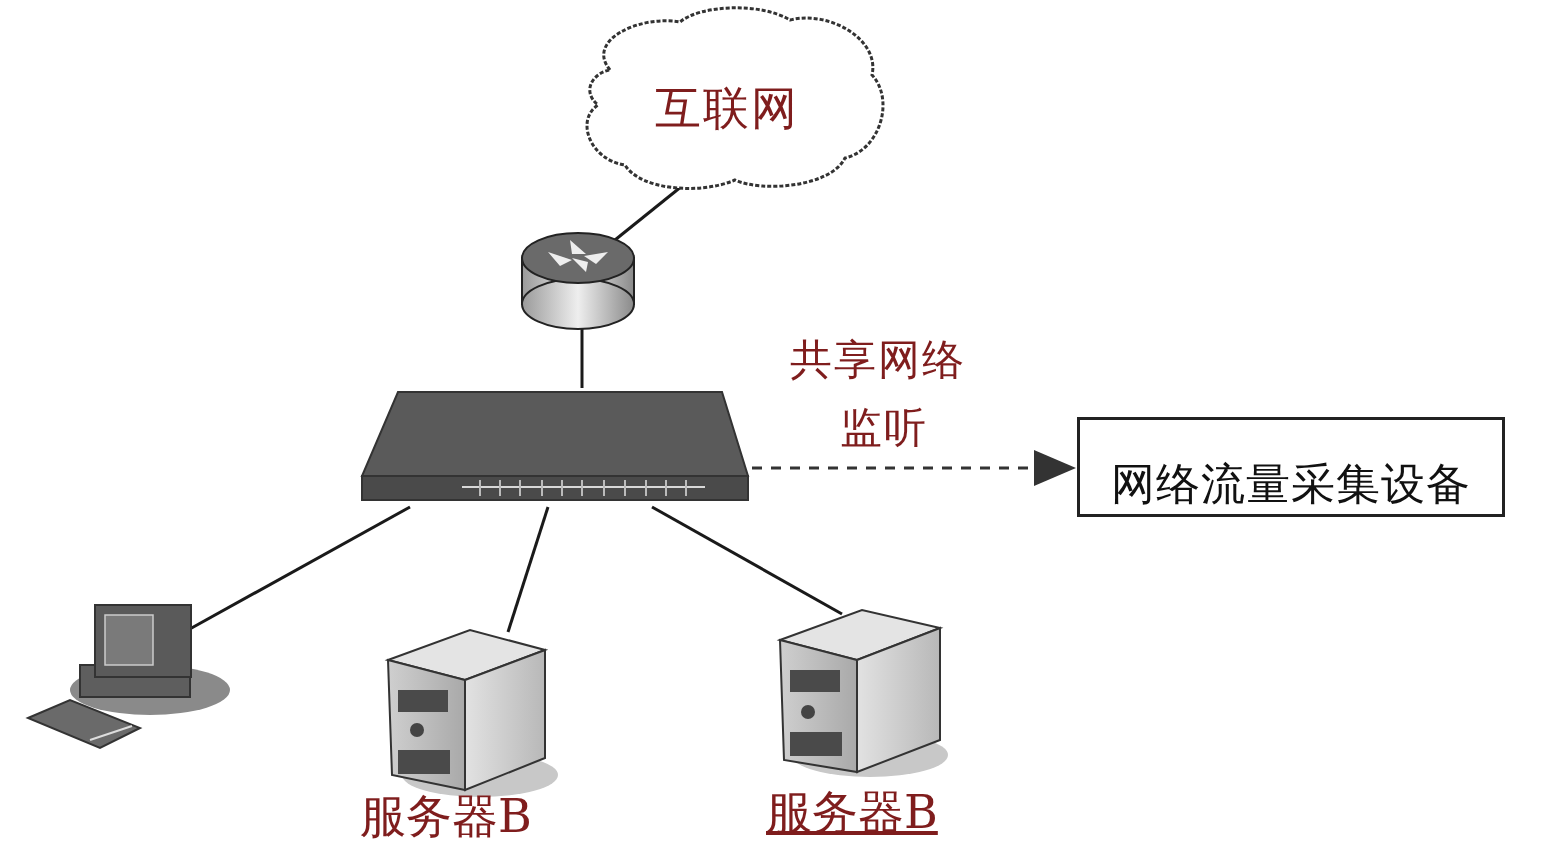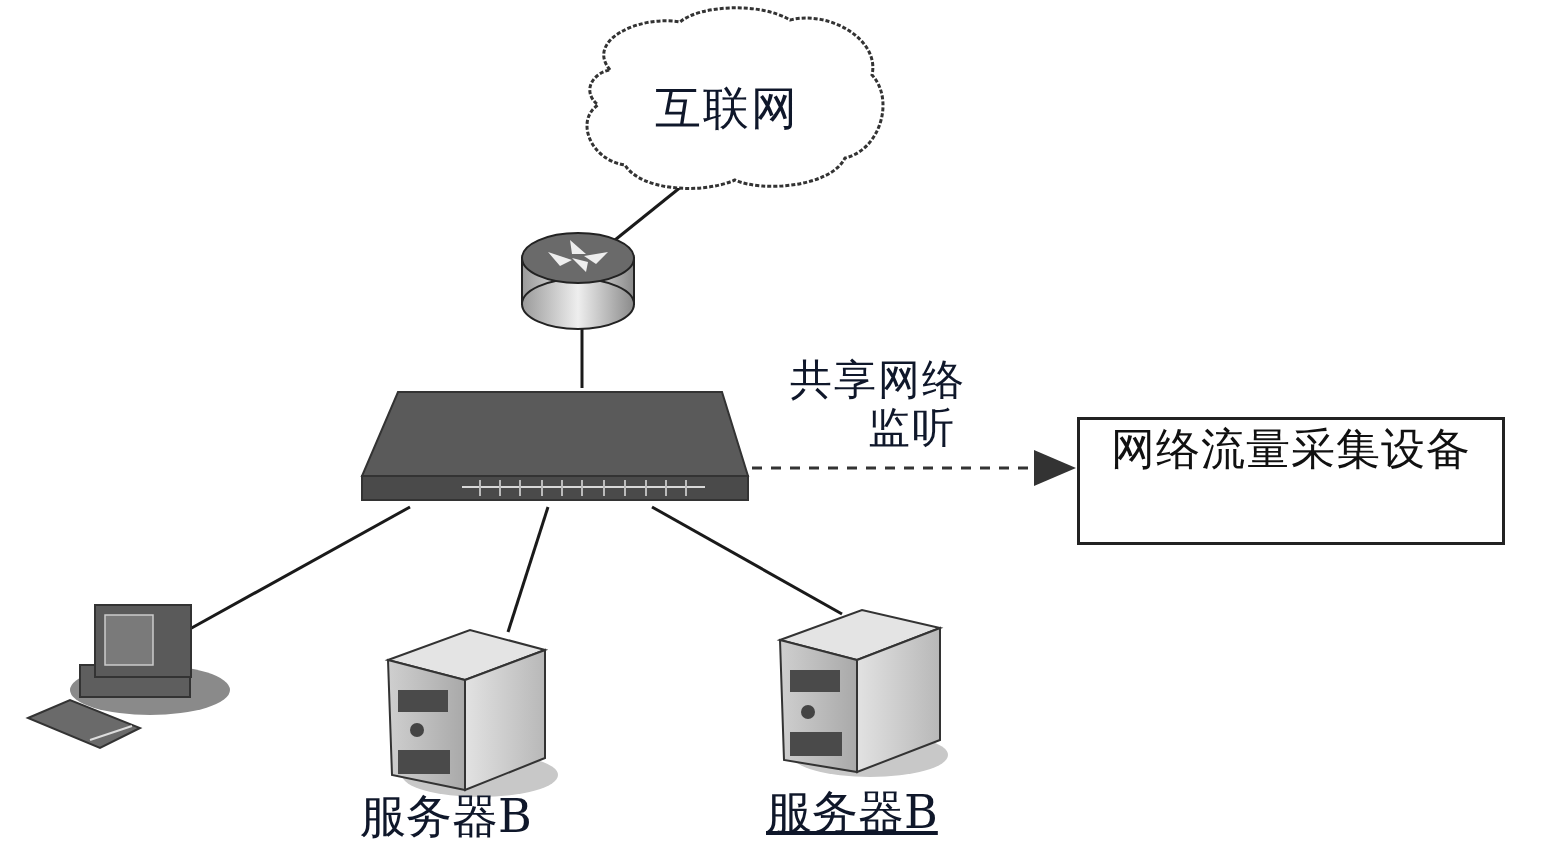--- a/index.html
+++ b/index.html
@@ -1,26 +1,26 @@
 <!DOCTYPE html>
 <html><head>
 <meta charset="utf-8">
 <style>
   html, body { margin: 0; padding: 0; background: #ffffff; }
   body { width: 1559px; height: 866px; position: relative; overflow: hidden;
          font-family: "DejaVu Serif", "Liberation Serif", serif; color: #111; }
   svg#diagram { position: absolute; left: 0; top: 0; }
   .lbl { position: absolute; font-family: "DejaVu Serif", "Liberation Serif", serif;
-         color: #0f172a; white-space: nowrap; }
+         color: #7f1d1d; white-space: nowrap; }
   #cloud-label { left: 655px; top: 78px; font-size: 46px; letter-spacing: 2px; }
-  #mon-line1 { left: 790px; top: 332px; font-size: 42px; letter-spacing: 2px; margin-top: 20px; }
-  #mon-line2 { left: 840px; top: 400px; font-size: 42px; letter-spacing: 2px; margin-left: 28px; }
-  #collector { position: absolute; left: 1077px; top: 417px; width: 428px; height: 128px;
+  #mon-line1 { left: 790px; top: 332px; font-size: 42px; letter-spacing: 2px; }
+  #mon-line2 { left: 840px; top: 400px; font-size: 42px; letter-spacing: 2px; }
+  #collector { position: absolute; left: 1077px; top: 417px; width: 428px; height: 100px;
                border: 3px solid #222; box-sizing: border-box; display: flex;
-               align-items: flex-start; justify-content: center; font-size: 44px; letter-spacing: 1px; }
+               align-items: flex-end; justify-content: center; font-size: 44px; letter-spacing: 1px; }
   #server-a-label { left: 360px; top: 786px; font-size: 46px; }
   #server-b-label { left: 766px; top: 782px; font-size: 46px; text-decoration: underline; }
 </style>
 </head>
 <body>
 
 <svg id="diagram" width="1559" height="866" viewBox="0 0 1559 866">
   <defs>
     <marker id="arrowhead" markerWidth="14" markerHeight="12" refX="12" refY="6" orient="auto">
       <path d="M0,0 L14,6 L0,12 Z" fill="#333"></path>

